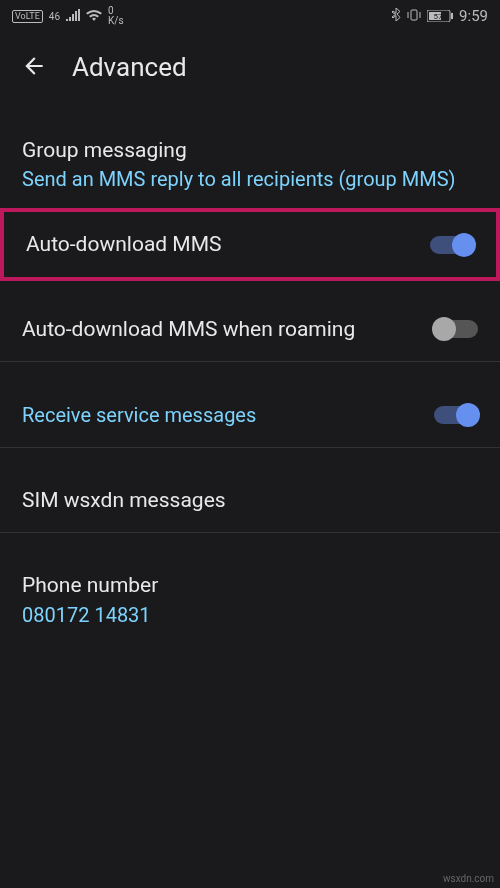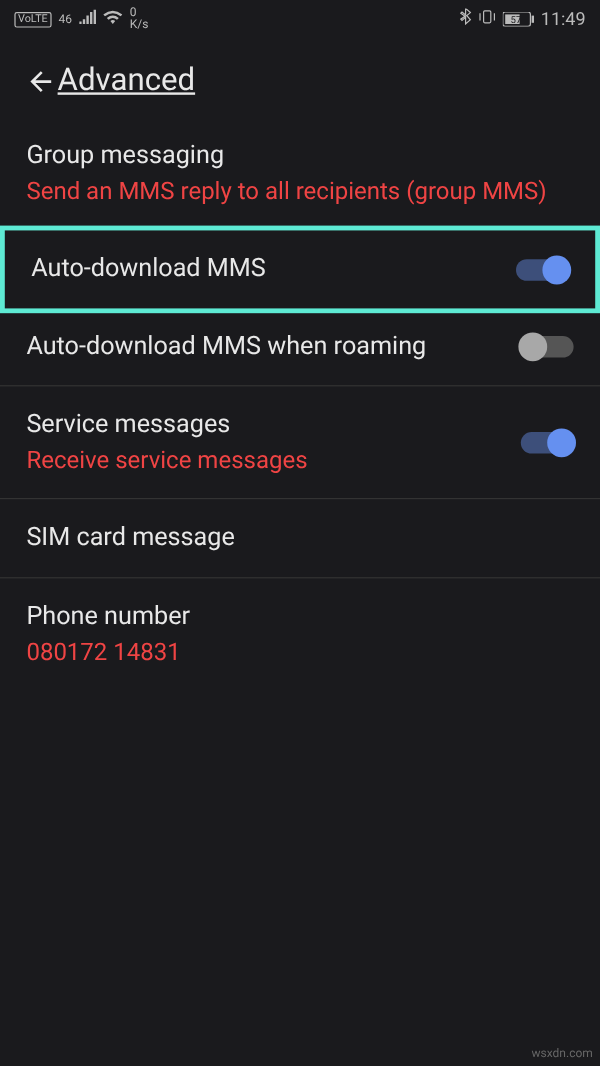--- a/index.html
+++ b/index.html
@@ -28,23 +28,23 @@
     .status-badge {
       font-size: 9px;
       border: 1px solid #bbb;
       padding: 0 2px;
       border-radius: 2px;
       line-height: 11px;
     }
     .kbs { font-size: 10px; line-height: 10px; }
     .header {
       display: flex;
-      align-items: flex-end;
+      align-items: flex-start;
       padding: 20px 20px 30px 20px;
-      text-decoration: underline;
+      gap: 24px;
     }
     .back-arrow {
       width: 28px;
       height: 28px;
       display: flex;
       align-items: center;
       justify-content: center;
       cursor: pointer;
     }
     .page-title {
@@ -52,30 +52,31 @@
       font-weight: 400;
     }
     .settings-list { }
     .setting-item {
       padding: 18px 22px;
       border-bottom: 1px solid #333;
       display: flex;
       align-items: center;
       justify-content: space-between;
       gap: 20px;
+      margin-top: 20px;
     }
     .setting-text { flex: 1; }
     .setting-title {
       font-size: 21px;
       color: #e8e8e8;
       line-height: 1.35;
     }
     .setting-subtitle {
       font-size: 20px;
-      color: #ef4444;
+      color: #7dd3fc;
       line-height: 1.35;
       margin-top: 2px;
     }
     .toggle {
       width: 44px;
       height: 18px;
       border-radius: 10px;
       position: relative;
       flex-shrink: 0;
     }
@@ -84,21 +85,21 @@
       height: 24px;
       border-radius: 50%;
       position: absolute;
       top: -3px;
     }
     .toggle.on { background: #3d4f7a; }
     .toggle.on .toggle-thumb { right: -2px; background: #6590f0; }
     .toggle.off { background: #555; }
     .toggle.off .toggle-thumb { left: -2px; background: #a8a8a8; }
     .highlight {
-      border: 4px solid #5eead4;
+      border: 4px solid #be185d;
       margin: -4px 0;
     }
     .no-border { border-bottom: none; justify-content: center; }
     .watermark {
       position: absolute;
       bottom: 4px;
       right: 6px;
       font-size: 10px;
       color: #666;
     }
@@ -140,21 +141,21 @@
         </svg>
     </span>
     <span style="display:flex;align-items:center;">
       <svg width="26" height="12" viewBox="0 0 26 12">
           <rect x="0" y="0" width="23" height="12" rx="2" fill="none" stroke="#bbb" stroke-width="1"></rect>
           <rect x="24" y="3" width="2" height="6" fill="#bbb"></rect>
           <rect x="2" y="2" width="12" height="8" fill="#bbb"></rect>
           <text x="11" y="9" font-size="8" fill="#1a1a1d" text-anchor="middle">57</text>
         </svg>
     </span>
-    <span style="font-size:15px;">11:49</span>
+    <span style="font-size:15px;">9:59</span>
   </div>
 </div>
 
 <div class="header">
   <div class="back-arrow">
     <svg width="26" height="26" viewBox="0 0 24 24">
         <path d="M20 11H7.83l5.59-5.59L12 4l-8 8 8 8 1.41-1.41L7.83 13H20v-2z" fill="#e8e8e8"></path>
       </svg>
   </div>
   <div class="page-title">Advanced</div>
@@ -184,31 +185,30 @@
     </div>
     <div class="toggle off">
         <div class="toggle-thumb"></div>
       </div>
   </div>
 
 
 
   <div class="setting-item">
     <div class="setting-text">
-      <div class="setting-title">Service messages</div>
       <div class="setting-subtitle">Receive service messages</div>
     </div>
     <div class="toggle on">
         <div class="toggle-thumb"></div>
       </div>
   </div>
 
   <div class="setting-item">
     <div class="setting-text">
-      <div class="setting-title">SIM card message</div>
+      <div class="setting-title">SIM wsxdn messages</div>
     </div>
   </div>
 
   <div class="setting-item no-border">
     <div class="setting-text">
       <div class="setting-title">Phone number</div>
       <div class="setting-subtitle">080172 14831</div>
     </div>
   </div>
 

